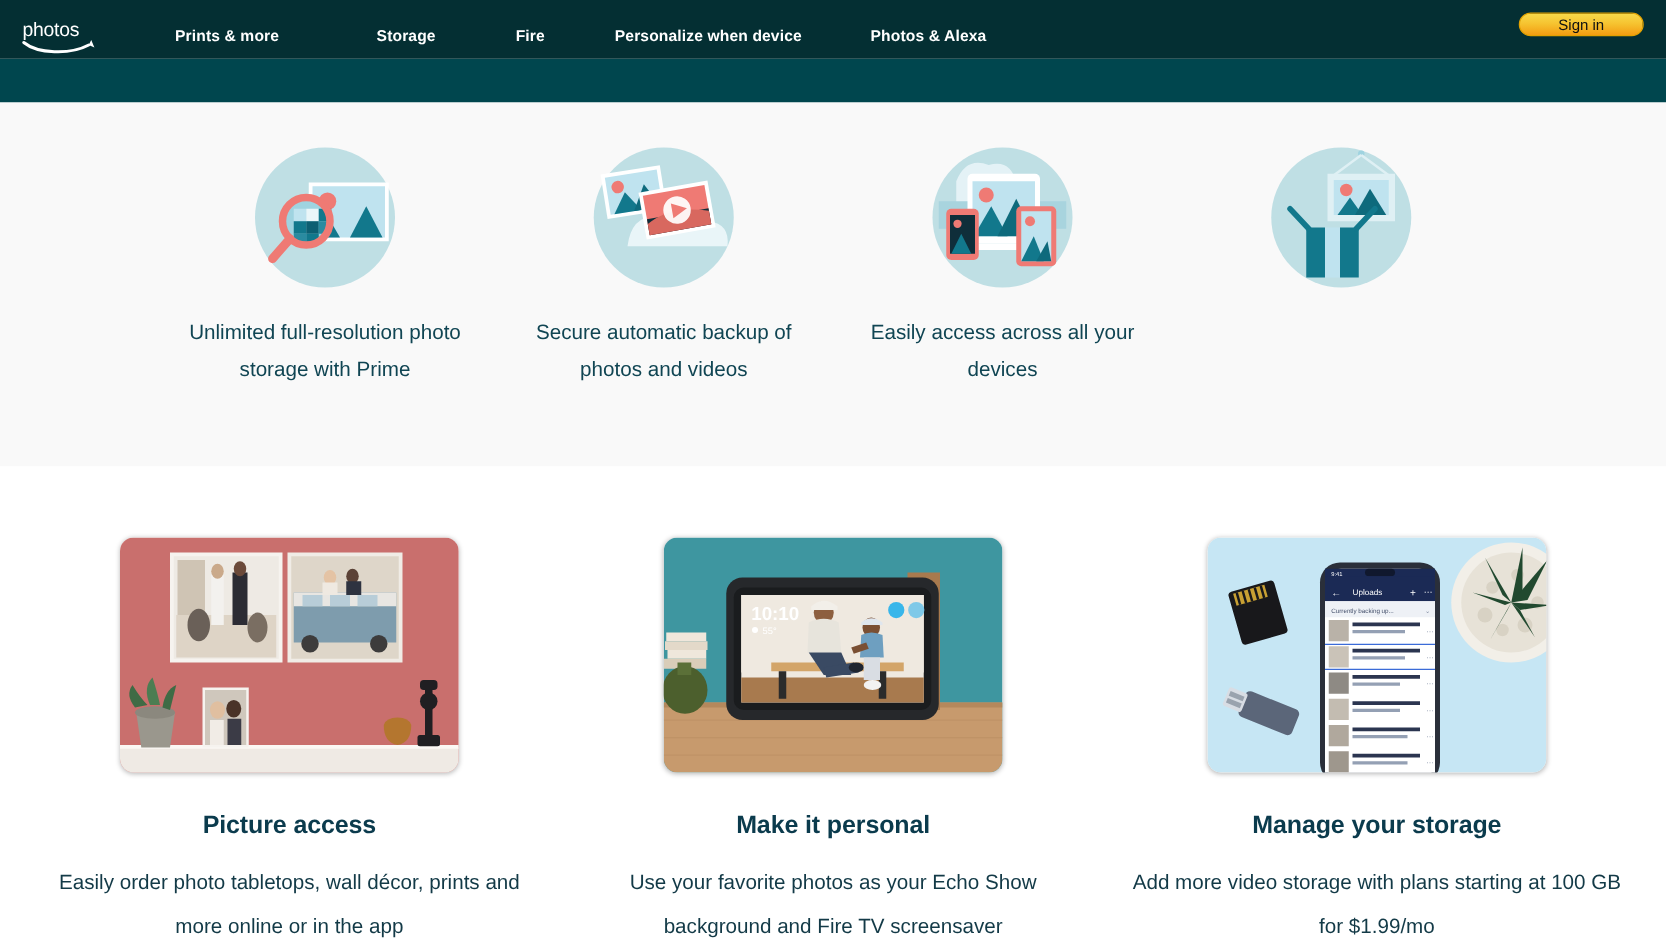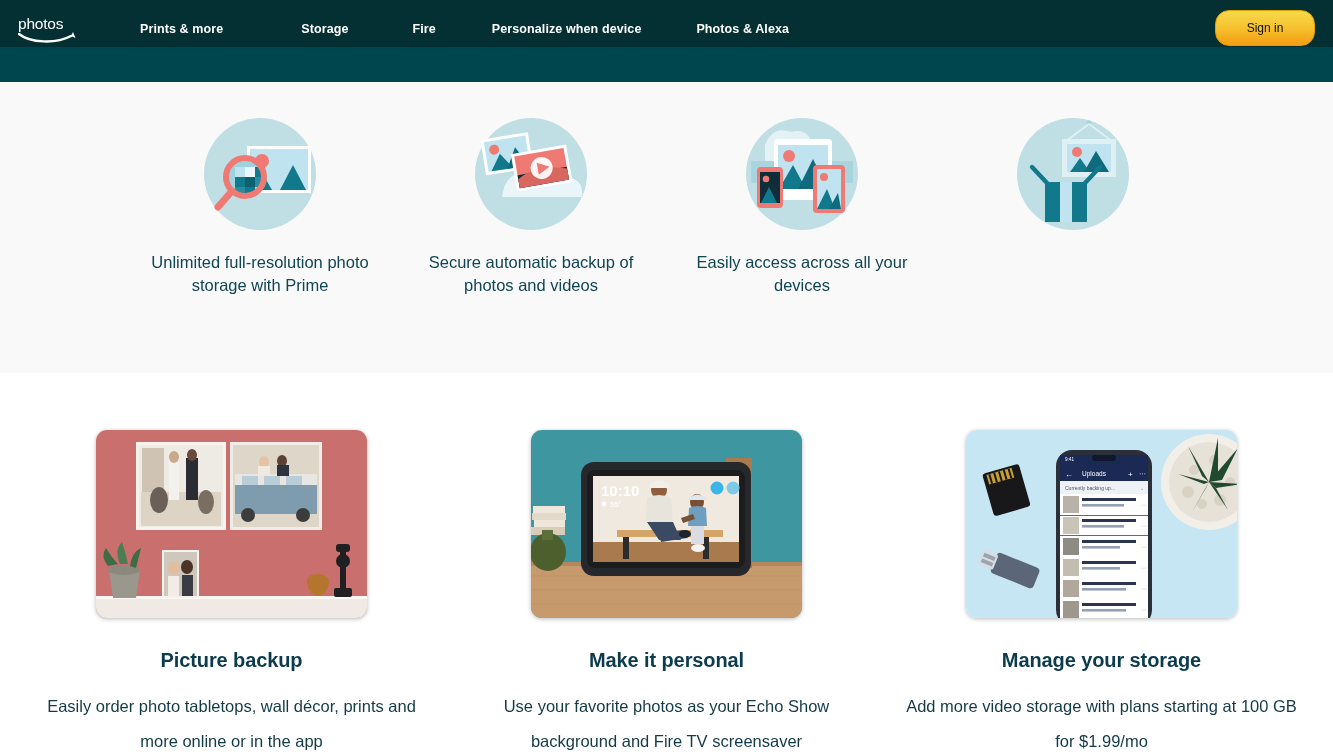--- a/index.html
+++ b/index.html
@@ -39,21 +39,21 @@
   }
   .nl0 { margin-left: 26px; }
   .nl1 { margin-left: 78px; }
   .nl2 { margin-left: 64px; }
   .nl3 { margin-left: 56px; }
   .nl4 { margin-left: 55px; }
 
   .signin {
     position: absolute;
     right: 18px; top: 10px;
-    width: 100px; height: 36px;
+    width: 100px; height: 19px;
     border-radius: 14px;
     background: linear-gradient(180deg, #f8d94a 0%, #f6c431 45%, #f39d12 100%);
     border: 1px solid #e2a200;
     color: #0f1111;
     font-size: 12px;
     font-weight: 400;
     display: flex;
     align-items: center;
     justify-content: center;
     cursor: pointer;
@@ -73,21 +73,21 @@
     display: flex;
     flex-direction: column;
     align-items: center;
   }
   .ficon { width: 118px; height: 118px; display: block; }
   .fcap {
     margin-top: 18px;
     text-align: center;
     color: #104553;
     font-size: 16.5px;
-    line-height: 23px;
+    line-height: 30px;
     max-width: 232px;
   }
 
   
   .cards {
     display: flex;
     justify-content: center;
     padding-top: 57px;
     gap: 0;
   }
@@ -280,21 +280,21 @@
       <ellipse cx="28" cy="140" rx="16" ry="5" fill="#8b887e"></ellipse>
       <path d="M12 136 Q4 126 10 118 Q16 128 22 134 Z" fill="#3f6b45"></path>
       <path d="M24 134 Q18 120 26 112 Q30 124 32 134 Z" fill="#4c7d52"></path>
       <path d="M34 136 Q36 122 45 118 Q42 130 40 138 Z" fill="#3f6b45"></path>
       <path d="M211 150 Q213 144 222 144 Q231 144 233 150 Q233 164 222 166 Q211 164 211 150 Z" fill="#b4762f"></path>
       <rect x="244" y="118" width="6" height="42" fill="#201f22"></rect>
       <rect x="238" y="158" width="18" height="9" rx="2" fill="#201f22"></rect>
       <rect x="240" y="114" width="14" height="8" rx="3" fill="#201f22"></rect>
       <ellipse cx="247" cy="131" rx="7" ry="7" fill="#201f22"></ellipse>
     </svg>
-    <div class="cardtitle">Picture backup</div>
+    <div class="cardtitle">Picture access</div>
     <div class="cardtext">Easily order photo tabletops, wall décor, prints and more online or in the app</div>
   </div>
 
   <div class="card c2">
     <svg class="cardimg" viewBox="0 0 271 188" preserveAspectRatio="none">
       <rect width="271" height="188" fill="#3e96a0"></rect>
       <rect y="132" width="271" height="56" fill="#c79a6d"></rect>
       <rect y="132" width="271" height="4" fill="#b4885c"></rect>
       <g stroke="#b98f62" stroke-width="1" opacity=".55">
         <line x1="0" y1="146" x2="271" y2="146"></line>

